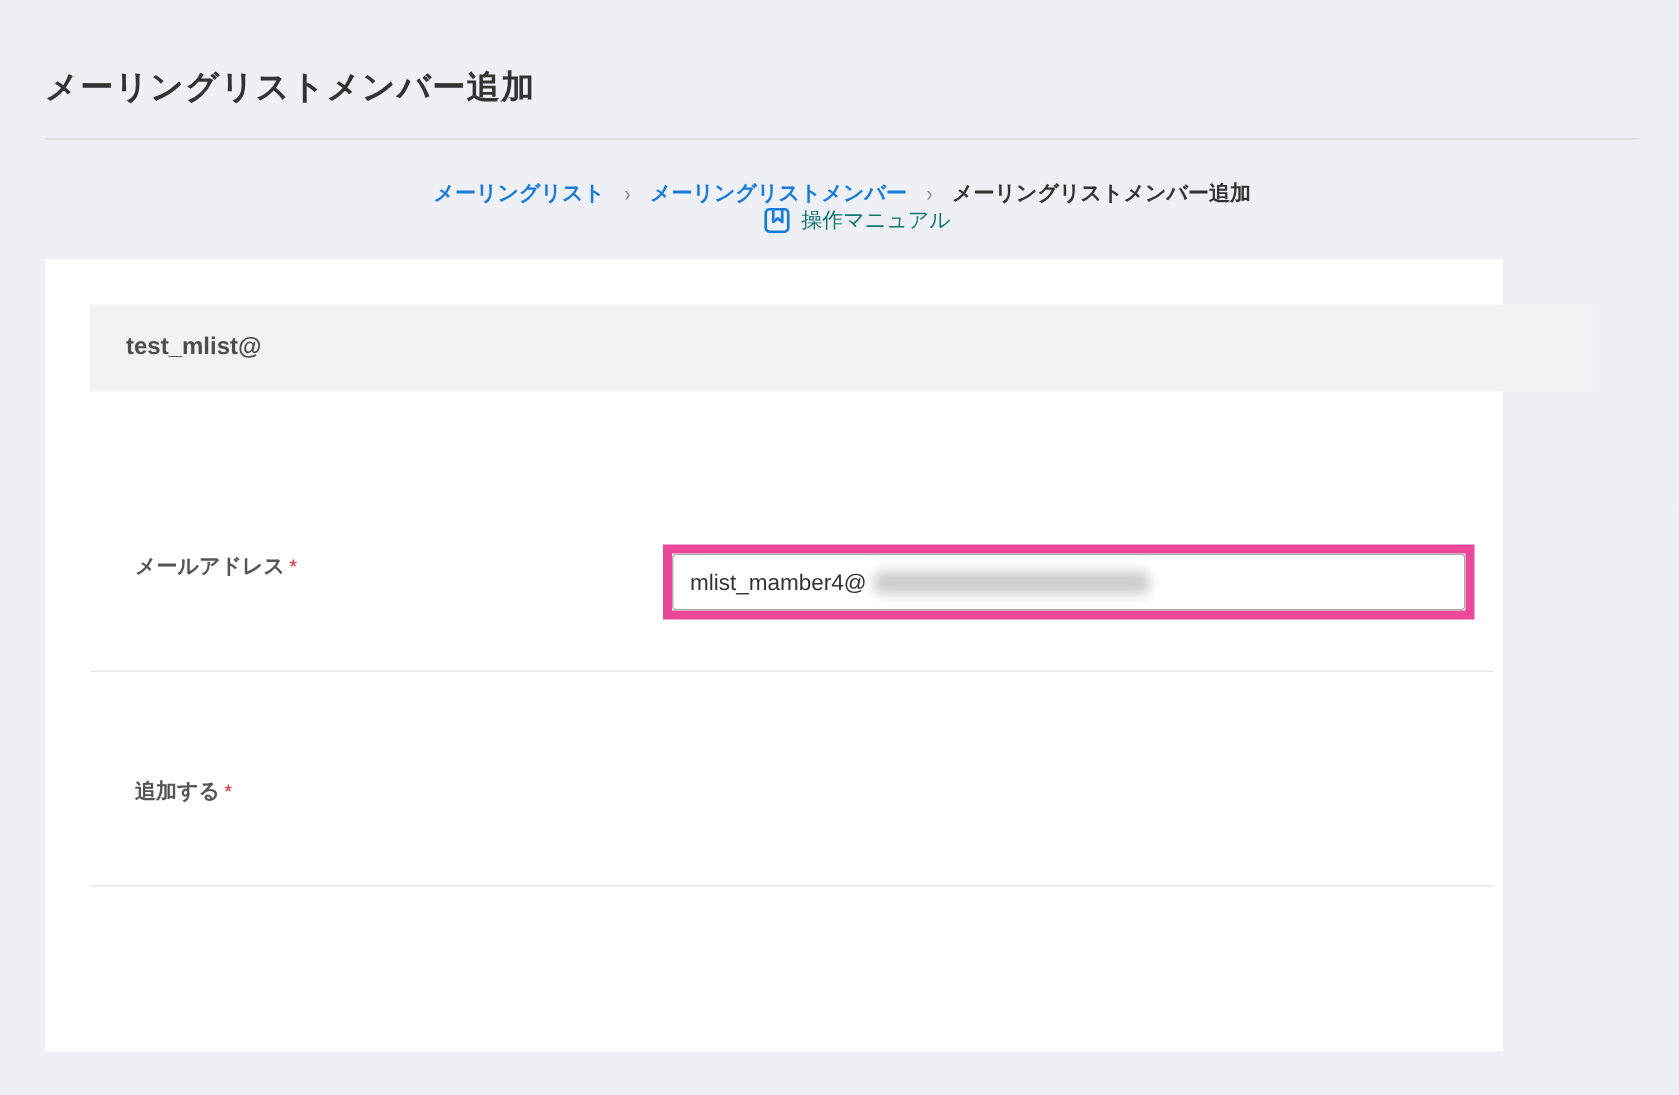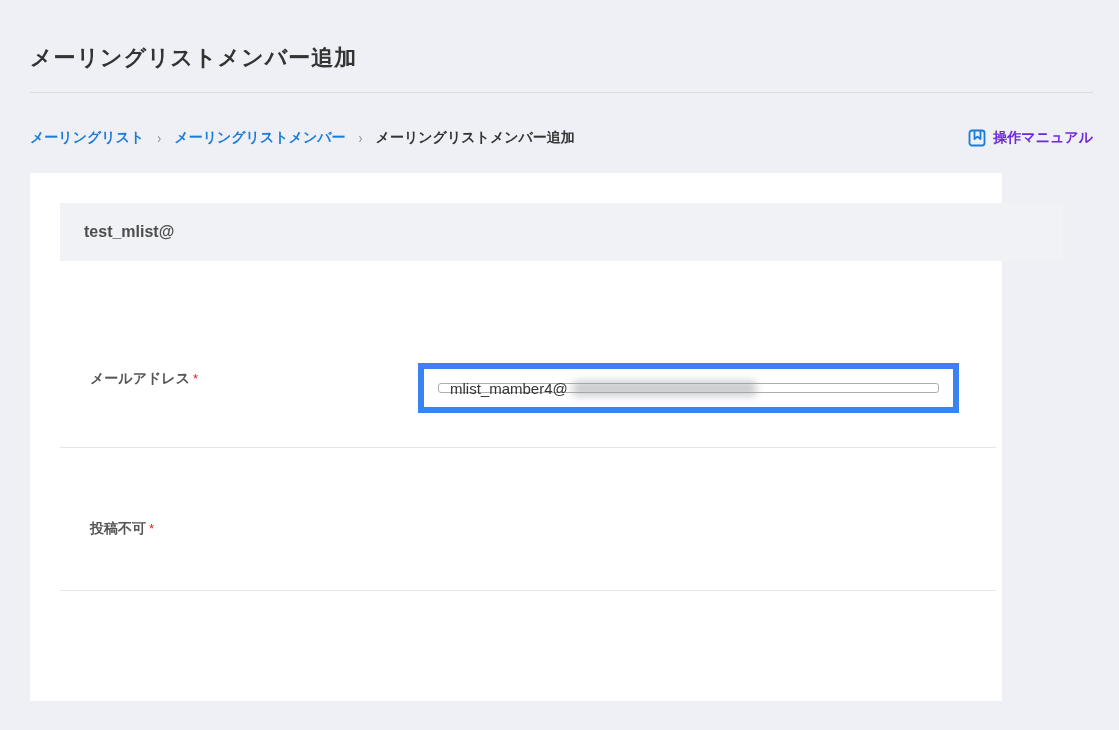--- a/index.html
+++ b/index.html
@@ -35,22 +35,23 @@
     background: #dcdcdc;
   }
 
   .breadcrumb-row {
     position: absolute;
     left: 30px;
     top: 125px;
     width: 1063px;
     height: 26px;
     display: flex;
-    justify-content: space-between;
-    align-items: center;
+    justify-content: center;
+    align-items: center;
+    flex-direction: column;
   }
   .breadcrumb {
     display: flex;
     align-items: center;
     gap: 13px;
     font-size: 14px;
     font-weight: bold;
   }
   .crumb-link {
     color: #1a7cd9;
@@ -64,23 +65,23 @@
     transform: scaleY(1.2);
   }
   .crumb-current {
     color: #333;
   }
 
   .manual-link {
     display: flex;
     align-items: center;
     gap: 7px;
-    color: #6d28d9;
+    color: #0f766e;
     font-size: 14px;
-    font-weight: bold;
+    font-weight: normal;
     cursor: pointer;
     text-decoration: none;
     padding-left: 20px;
   }
   .manual-link svg {
     display: block;
   }
 
   .card {
     position: absolute;
@@ -120,28 +121,28 @@
   }
 
   .label-email {
     position: absolute;
     left: 60px;
     top: 196px;
   }
 
   .highlight-box {
     position: absolute;
-    left: 388px;
+    left: 412px;
     top: 190px;
     width: 541px;
     height: 50px;
     box-sizing: border-box;
-    border: 6px solid #3b82f6;
+    border: 6px solid #ec4899;
     background: #ffffff;
-    padding: 14px;
+    padding: 0;
   }
   .text-input {
     width: 100%;
     height: 100%;
     box-sizing: border-box;
     border: 1px solid #aeaeae;
     border-radius: 3px;
     background: #ffffff;
     display: flex;
     align-items: center;
@@ -277,20 +278,20 @@
   <div class="highlight-box">
     <div class="text-input">
       <span>mlist_mamber4@</span>
       <span class="redacted-blob"></span>
     </div>
   </div>
 
   <div class="form-divider divider-1"></div>
 
   <div class="label-permission">
-    <span class="form-label">投稿不可</span><span class="required-mark">*</span>
+    <span class="form-label">追加する</span><span class="required-mark">*</span>
   </div>
 
 
   <div class="form-divider divider-2"></div>
 
 
 </div>
 
 </body></html>

